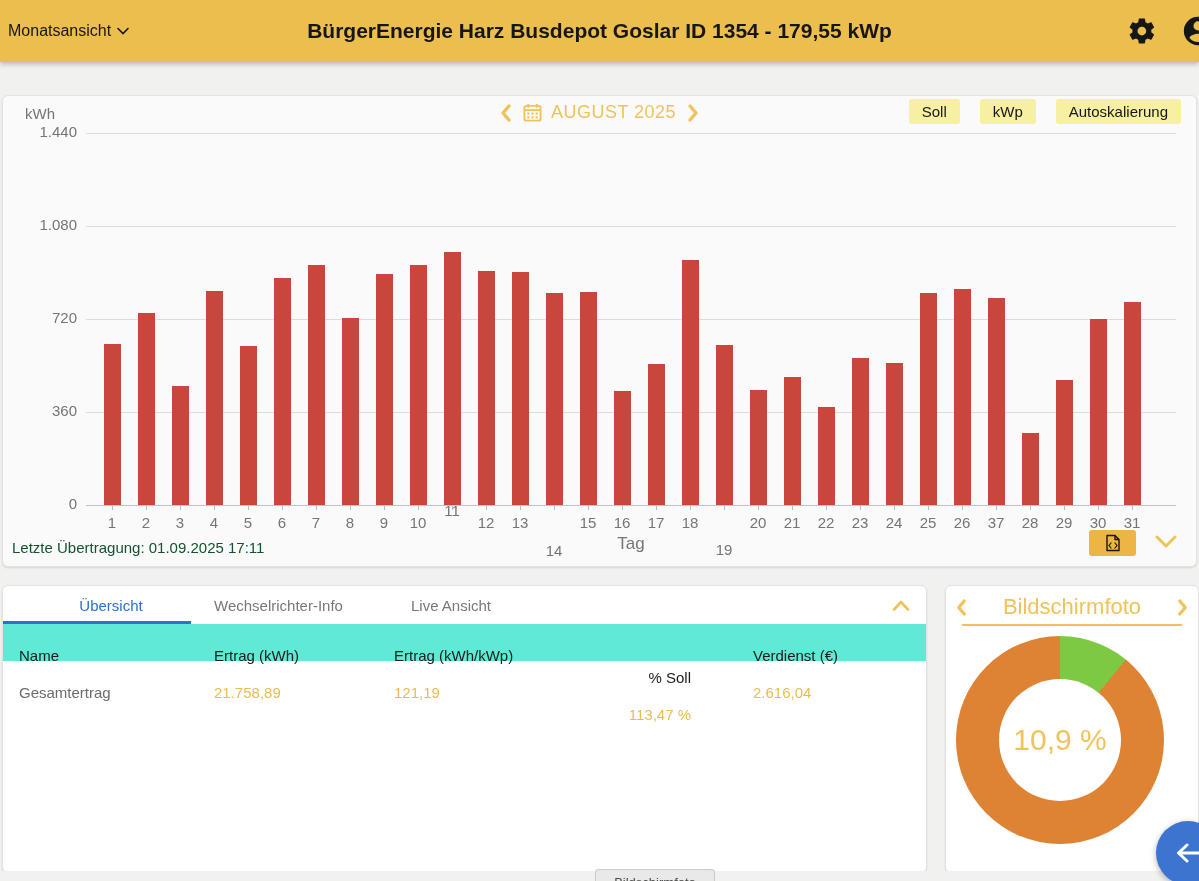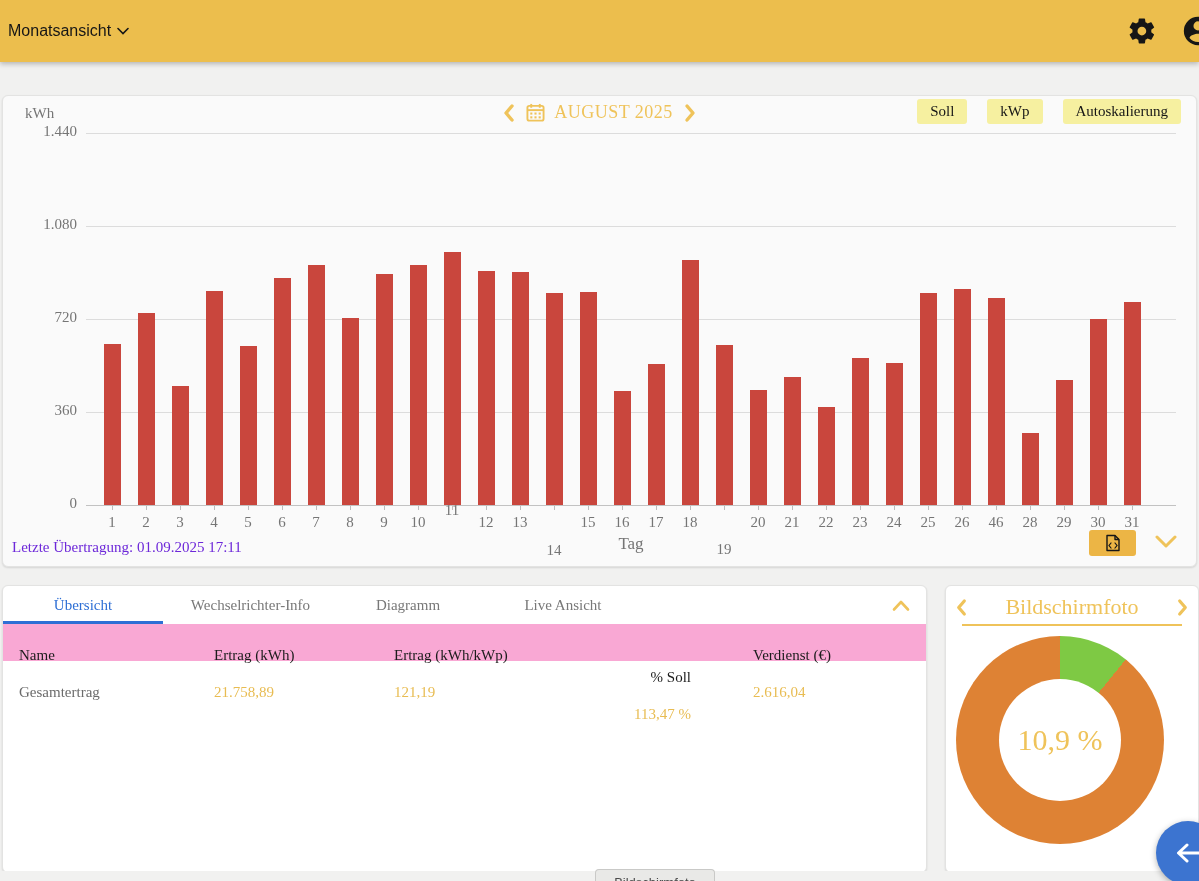--- a/index.html
+++ b/index.html
@@ -19,58 +19,58 @@
     font-size:16px;color:#161616;cursor:pointer;white-space:nowrap;}
   .app-title{position:absolute;left:0;right:0;text-align:center;
     font-size:21px;font-weight:700;color:#161616;pointer-events:none;}
   .appbar-icons{margin-left:auto;display:flex;align-items:center;gap:18px;
     padding-right:0;z-index:2;}
   .gear{width:30px;height:30px;margin-right:6px;}
   .account{width:34px;height:34px;margin-right:-16px;}
   
   .card{
     background:#fafafa;border:1px solid #e3e3e2;border-radius:6px;
-    box-shadow:0 1px 2px rgba(0,0,0,.12);position:absolute;font-family:Liberation Serif, serif;
+    box-shadow:0 1px 2px rgba(0,0,0,.12);position:absolute;
   }
   .chart-card{left:2px;top:95px;width:1193px;height:470px;}
   .unit-label{position:absolute;left:22px;top:9px;font-size:15px;color:#757575;}
   .month-nav{position:absolute;left:0;right:0;top:6px;display:flex;
     justify-content:center;align-items:center;gap:9px;}
   .month-nav .chev{width:16px;height:20px;cursor:pointer;}
   .month-label{font-size:18px;font-weight:500;color:#efc35a;letter-spacing:.5px;}
   .chart-buttons{position:absolute;top:3px;right:15px;display:flex;gap:20px;}
   .chip{background:#f6f0a0;border:none;border-radius:3px;padding:4px 13px;
     font-size:15px;color:#161616;font-family:inherit;cursor:pointer;white-space:nowrap;}
   .plot{position:absolute;left:0;top:0;width:100%;height:100%;}
   .gridline{position:absolute;left:83px;width:1090px;height:1px;background:#dcdcdc;}
   .gridline.base{background:#c2c2c2;}
   .ytick{position:absolute;left:0;width:74px;text-align:right;font-size:15px;
     color:#757575;}
   .bar{position:absolute;width:17px;background:#c9463d;}
   .xtick{position:absolute;width:34px;text-align:center;font-size:15px;color:#757575;}
   .tickmark{position:absolute;width:1px;height:4px;background:#bdbdbd;}
   .xlabel{position:absolute;left:83px;width:1090px;text-align:center;top:438px;
     font-size:17px;color:#757575;}
-  .last-trans{position:absolute;left:9px;top:443px;font-size:15px;color:#6d28d9;}
+  .last-trans{position:absolute;left:9px;top:443px;font-size:15px;color:#14532d;}
   .export-btn{position:absolute;left:1086px;top:434px;width:47px;height:26px;
     background:#ecb545;border-radius:3px;display:flex;align-items:center;
     justify-content:center;cursor:pointer;}
   .collapse-chev{position:absolute;left:1152px;top:438px;width:22px;height:16px;cursor:pointer;}
   
   .left-panel{left:2px;top:585px;width:923px;height:286px;background:#fff;overflow:hidden;}
   .tabs{display:flex;height:38px;align-items:stretch;position:relative;}
   .tab{display:flex;align-items:center;justify-content:center;font-size:15px;
     color:#787878;cursor:pointer;position:relative;}
-  .tab.active{color:#2e6fd5;}
+  .tab.active{color:#2e6fd5;padding-left:28px;}
   .tab.active::after{content:"";position:absolute;left:0;right:0;bottom:0;height:3px;background:#2e6fd5;}
   .tab-collapse{margin-left:auto;display:flex;align-items:center;padding-right:16px;cursor:pointer;}
   .tbl-header,.tbl-row{display:grid;
     grid-template-columns:195px 180px 210px 87px 1fr;
     padding-left:16px;align-items:center;}
-  .tbl-header{height:37px;background:#f9a8d4;font-size:15px;color:#1c1c1c;}
+  .tbl-header{height:37px;background:#5eead4;font-size:15px;color:#1c1c1c;}
   .tbl-row{height:41px;font-size:15px;background:#fff;}
   .col-right{text-align:right;margin-top:45px;}
   .col-last{padding-left:62px;}
   .cell-name{color:#6b6b6b;}
   .cell-val{color:#e8bc52;}
   
   .right-panel{left:945px;top:585px;width:252px;height:286px;background:#fff;overflow:hidden;}
   .ev-header{display:flex;align-items:center;justify-content:space-between;
     padding:8px 8px 0 8px;}
   .ev-title{font-size:22px;color:#efc35a;}
@@ -92,20 +92,21 @@
 </head>
 <body>
 
 <div class="appbar">
   <div class="view-select">
     <span>Monatsansicht</span>
     <svg width="12" height="8" viewBox="0 0 12 8">
         <path d="M1 1.5 L6 6.5 L11 1.5" fill="none" stroke="#161616" stroke-width="1.6" stroke-linecap="round"></path>
       </svg>
   </div>
+  <div class="app-title">BürgerEnergie Harz Busdepot Goslar ID 1354 - 179,55 kWp</div>
   <div class="appbar-icons">
     <svg class="gear" viewBox="0 0 24 24">
       <path fill="#161616" d="M19.4 13c.04-.32.06-.65.06-1s-.02-.68-.06-1l2.1-1.65a.5.5 0 0 0 .12-.64l-2-3.46a.5.5 0 0 0-.6-.22l-2.5 1a7.3 7.3 0 0 0-1.73-1l-.37-2.65A.5.5 0 0 0 13.9 2h-4a.5.5 0 0 0-.5.42L9 5.07c-.63.25-1.2.6-1.73 1l-2.5-1a.5.5 0 0 0-.6.22l-2 3.46a.5.5 0 0 0 .12.64L4.4 11c-.04.32-.06.65-.06 1s.02.68.06 1l-2.1 1.65a.5.5 0 0 0-.12.64l2 3.46c.12.22.38.3.6.22l2.5-1c.53.4 1.1.75 1.73 1l.37 2.65c.04.24.25.42.5.42h4c.25 0 .46-.18.5-.42l.37-2.65c.63-.25 1.2-.6 1.73-1l2.5 1c.22.08.48 0 .6-.22l2-3.46a.5.5 0 0 0-.12-.64L19.4 13zm-7.5 2.5a3.5 3.5 0 1 1 0-7 3.5 3.5 0 0 1 0 7z"></path>
     </svg>
     <svg class="account" viewBox="0 0 24 24">
       <path fill="#161616" d="M12 2a10 10 0 1 0 0 20 10 10 0 0 0 0-20zm0 3.2a3.2 3.2 0 1 1 0 6.4 3.2 3.2 0 0 1 0-6.4zm0 14.6a7.8 7.8 0 0 1-6-2.8c.03-2 4-3.1 6-3.1s5.97 1.1 6 3.1a7.8 7.8 0 0 1-6 2.8z"></path>
     </svg>
   </div>
 </div>
 
@@ -224,21 +225,21 @@
       <div class="tickmark" style="left: 891px; top: 410px;"></div>
       <div class="xtick" style="left: 874px; top: 418px;">24</div>
       <div class="bar" style="left: 916.5px; top: 197px; height: 212px; background: rgb(201, 70, 61);"></div>
       <div class="tickmark" style="left: 925px; top: 410px;"></div>
       <div class="xtick" style="left: 908px; top: 418px;">25</div>
       <div class="bar" style="left: 950.5px; top: 193px; height: 216px; background: rgb(201, 70, 61);"></div>
       <div class="tickmark" style="left: 959px; top: 410px;"></div>
       <div class="xtick" style="left: 942px; top: 418px;">26</div>
       <div class="bar" style="left: 984.5px; top: 202px; height: 207px; background: rgb(201, 70, 61);"></div>
       <div class="tickmark" style="left: 993px; top: 410px;"></div>
-      <div class="xtick" style="left: 976px; top: 418px;">46</div>
+      <div class="xtick" style="left: 976px; top: 418px;">37</div>
       <div class="bar" style="left: 1018.5px; top: 337px; height: 72px; background: rgb(201, 70, 61);"></div>
       <div class="tickmark" style="left: 1027px; top: 410px;"></div>
       <div class="xtick" style="left: 1010px; top: 418px;">28</div>
       <div class="bar" style="left: 1052.5px; top: 284px; height: 125px; background: rgb(201, 70, 61);"></div>
       <div class="tickmark" style="left: 1061px; top: 410px;"></div>
       <div class="xtick" style="left: 1044px; top: 418px;">29</div>
       <div class="bar" style="left: 1086.5px; top: 223px; height: 186px; background: rgb(201, 70, 61);"></div>
       <div class="tickmark" style="left: 1095px; top: 410px;"></div>
       <div class="xtick" style="left: 1078px; top: 418px;">30</div>
       <div class="bar" style="left: 1120.5px; top: 206px; height: 203px; background: rgb(201, 70, 61);"></div>
@@ -258,21 +259,20 @@
   </div>
   <svg class="collapse-chev" viewBox="0 0 22 16">
       <path d="M2 3 L11 12 L20 3" fill="none" stroke="#efc35a" stroke-width="3" stroke-linecap="round" stroke-linejoin="round"></path>
     </svg>
 </div>
 
 <div class="card left-panel">
   <div class="tabs">
     <div class="tab active" style="width:160px">Übersicht</div>
     <div class="tab" style="width:175px">Wechselrichter-Info</div>
-    <div class="tab" style="width:140px">Diagramm</div>
     <div class="tab" style="width:170px">Live Ansicht</div>
     <div class="tab-collapse">
       <svg width="18" height="13" viewBox="0 0 18 13">
           <path d="M2 10.5 L9 3 L16 10.5" fill="none" stroke="#efc35a" stroke-width="2.6" stroke-linecap="round" stroke-linejoin="round"></path>
         </svg>
     </div>
   </div>
   <div class="tbl-header">
     <div>Name</div>
     <div>Ertrag (kWh)</div>

